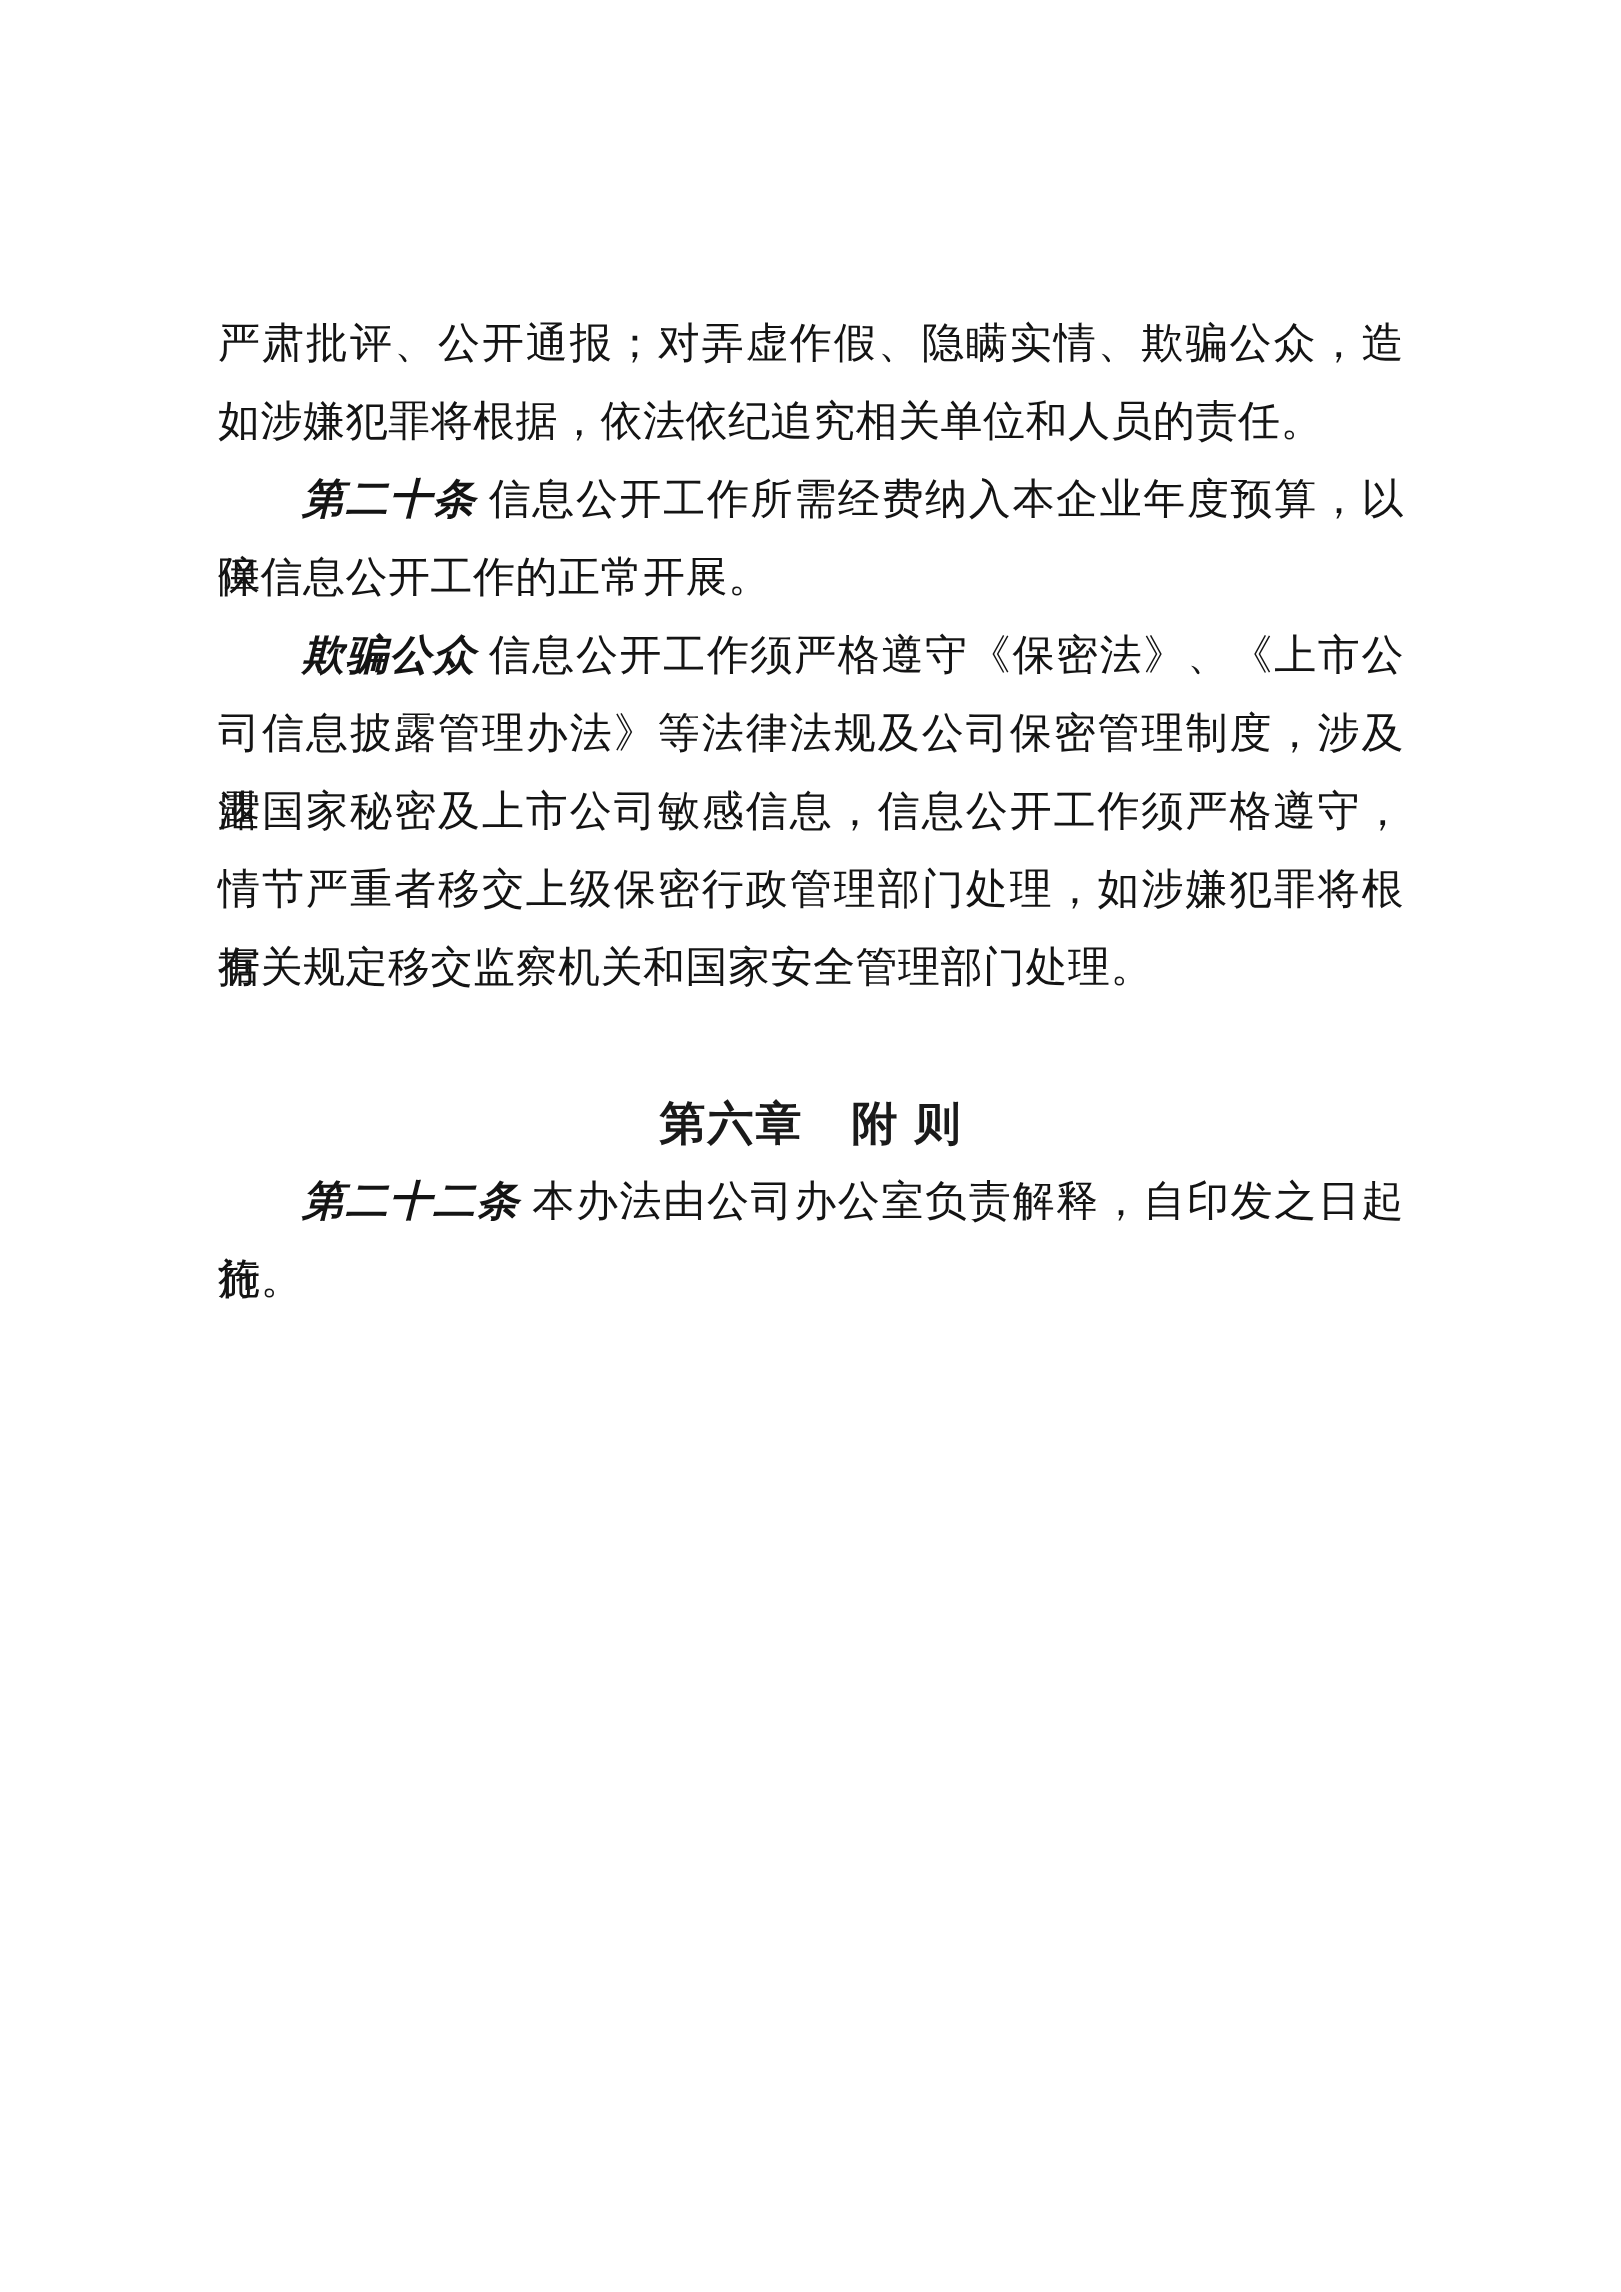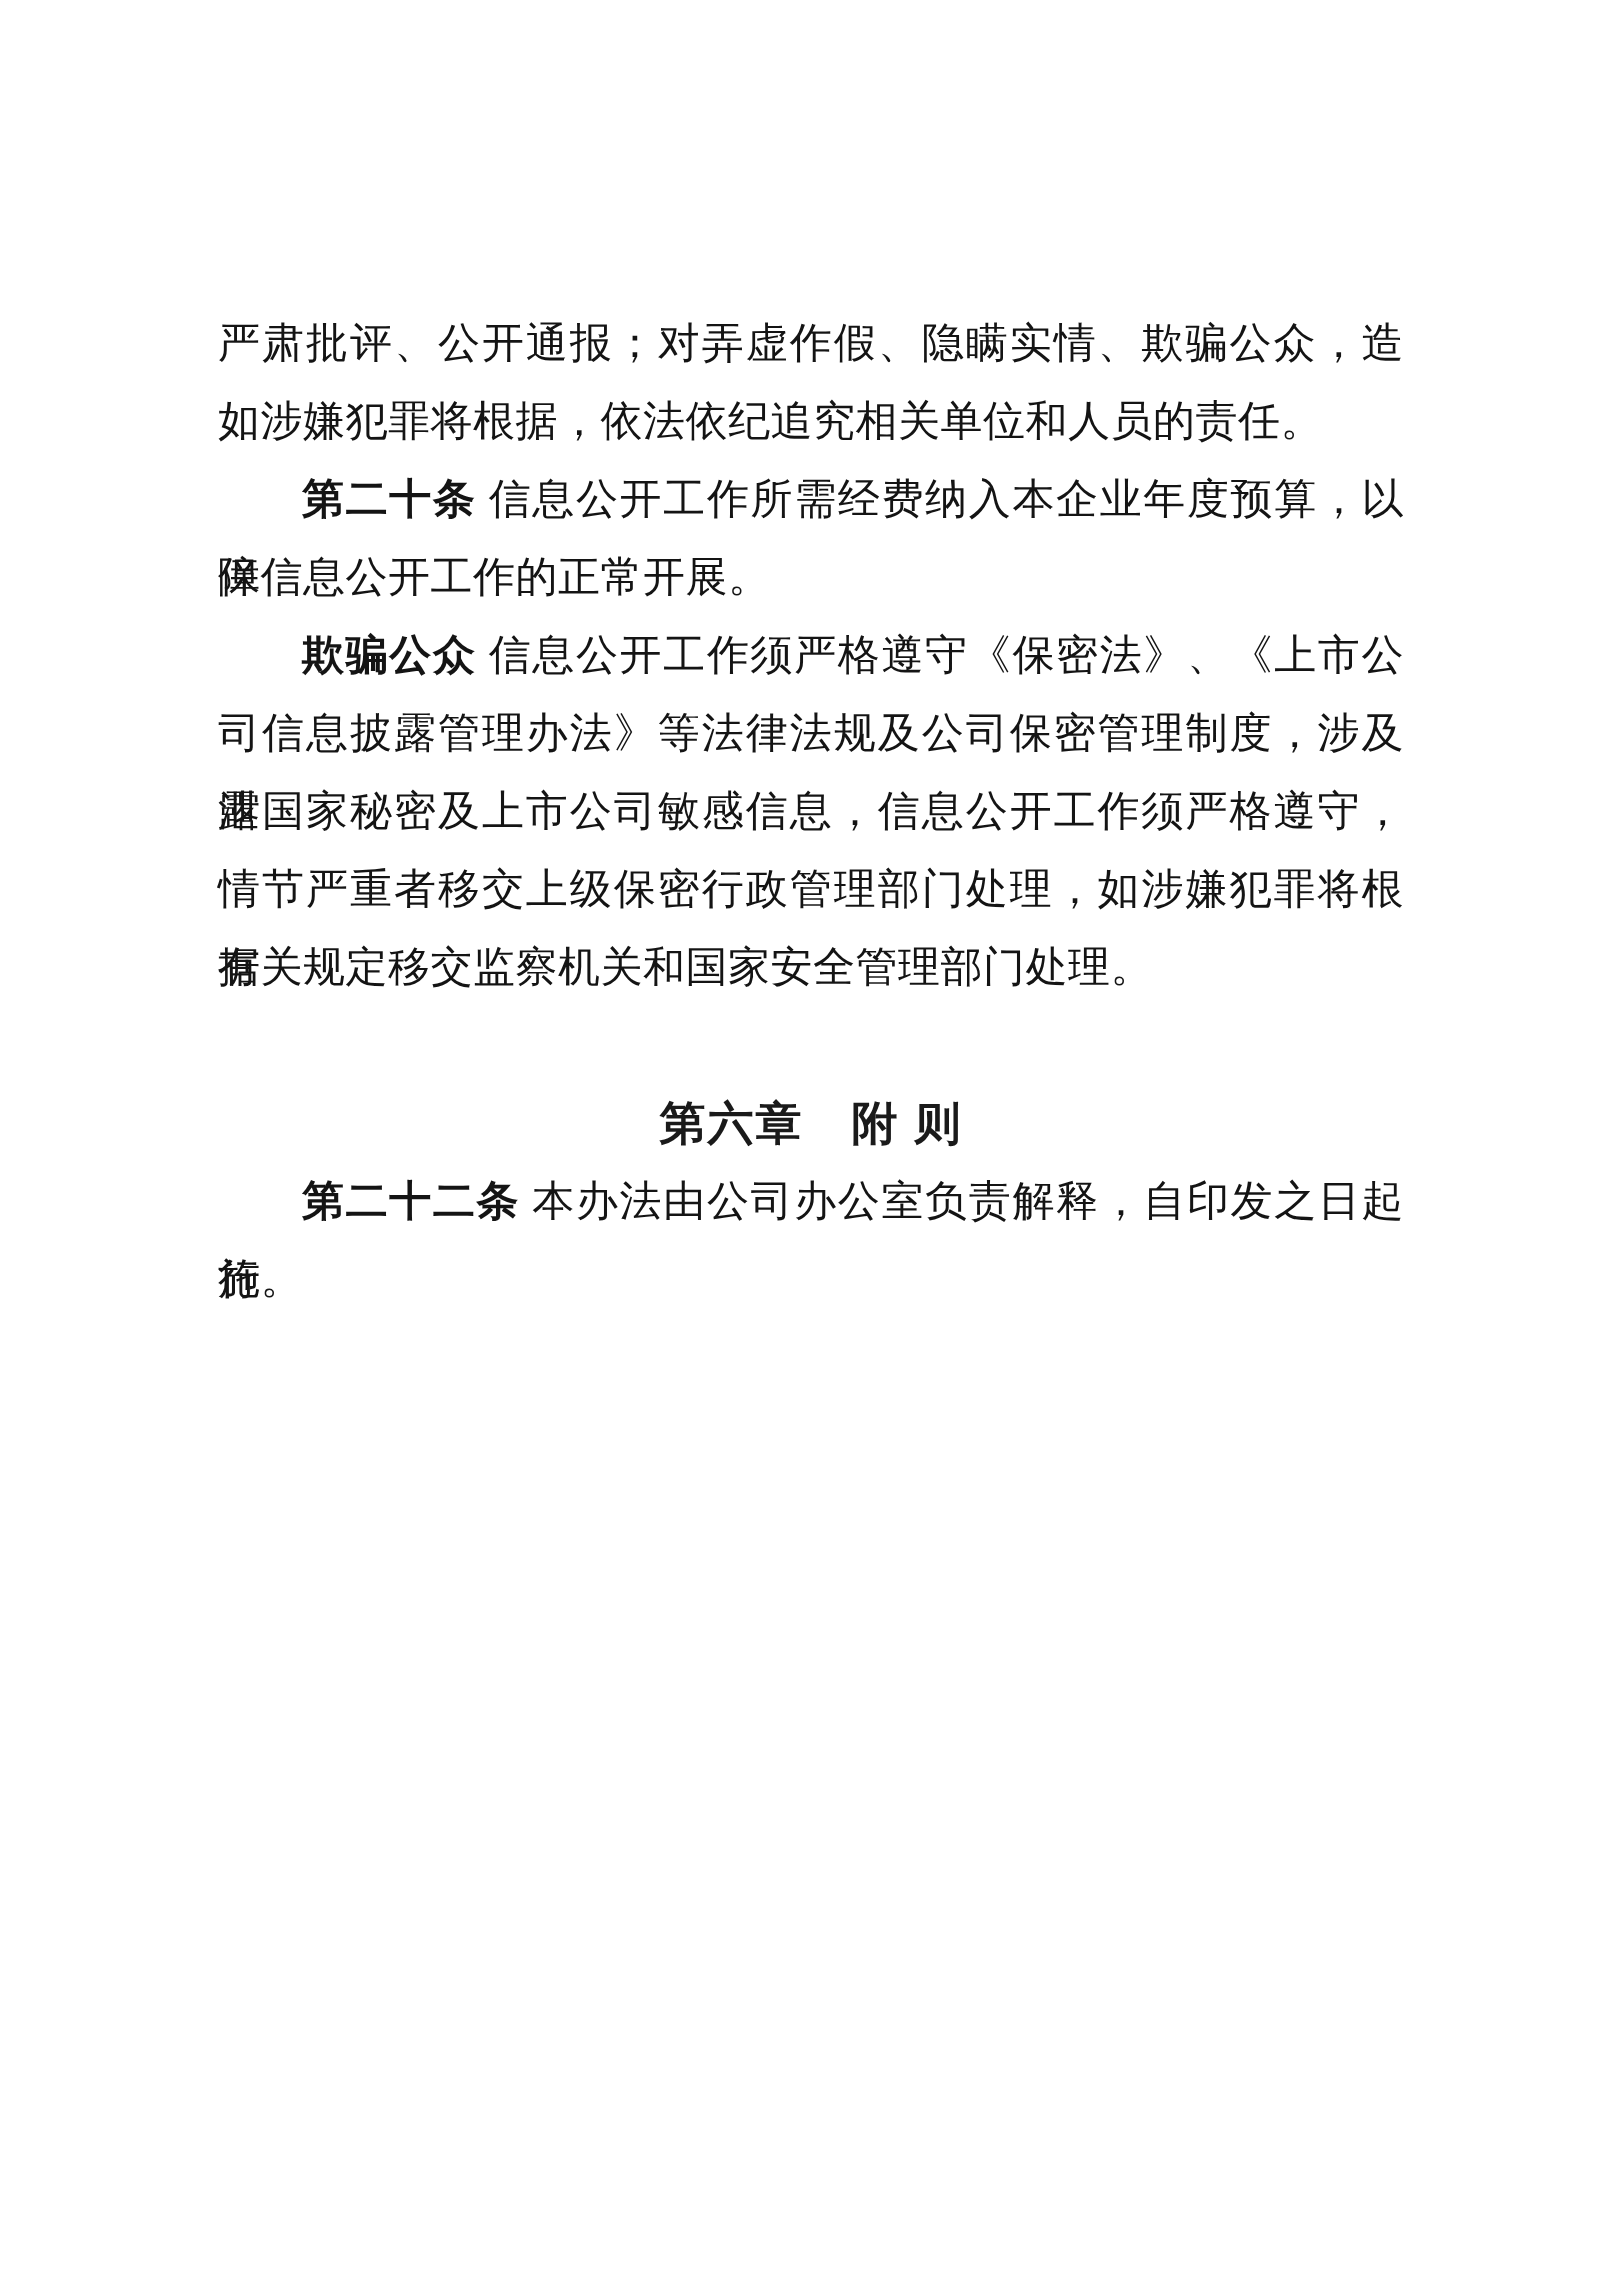--- a/index.html
+++ b/index.html
@@ -35,20 +35,21 @@
     text-justify: inter-character;
   }
   .line.indent {
     text-indent: 84px;
   }
   .line.spacer {
     
   }
   .term {
     font-weight: bold;
+    font-style: italic;
   }
   .line.heading {
     font-family: "Liberation Sans", "DejaVu Sans", sans-serif;
     font-weight: bold;
     font-size: 46px;
     color: #1a1a1a;
     text-align: center;
     text-align-last: center;
     white-space: pre;
     letter-spacing: 2px;

